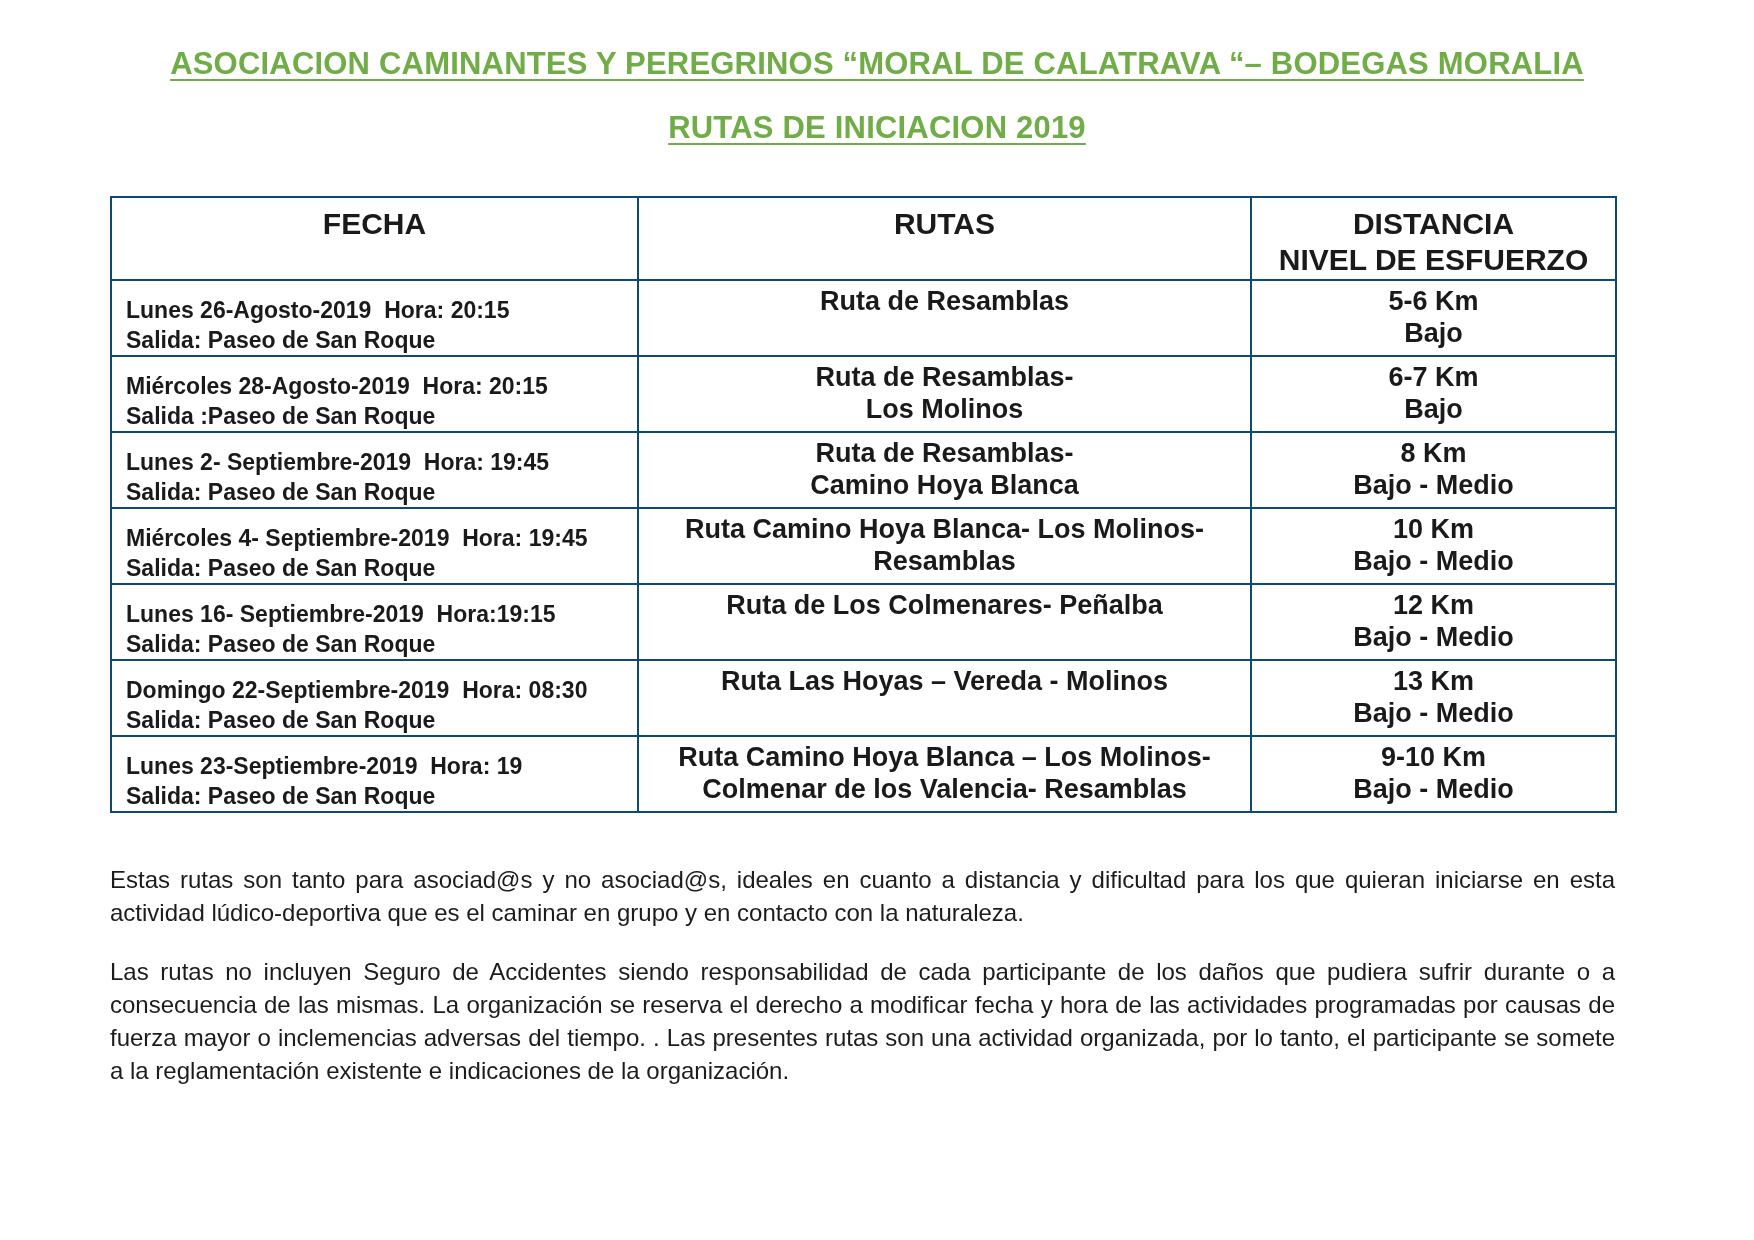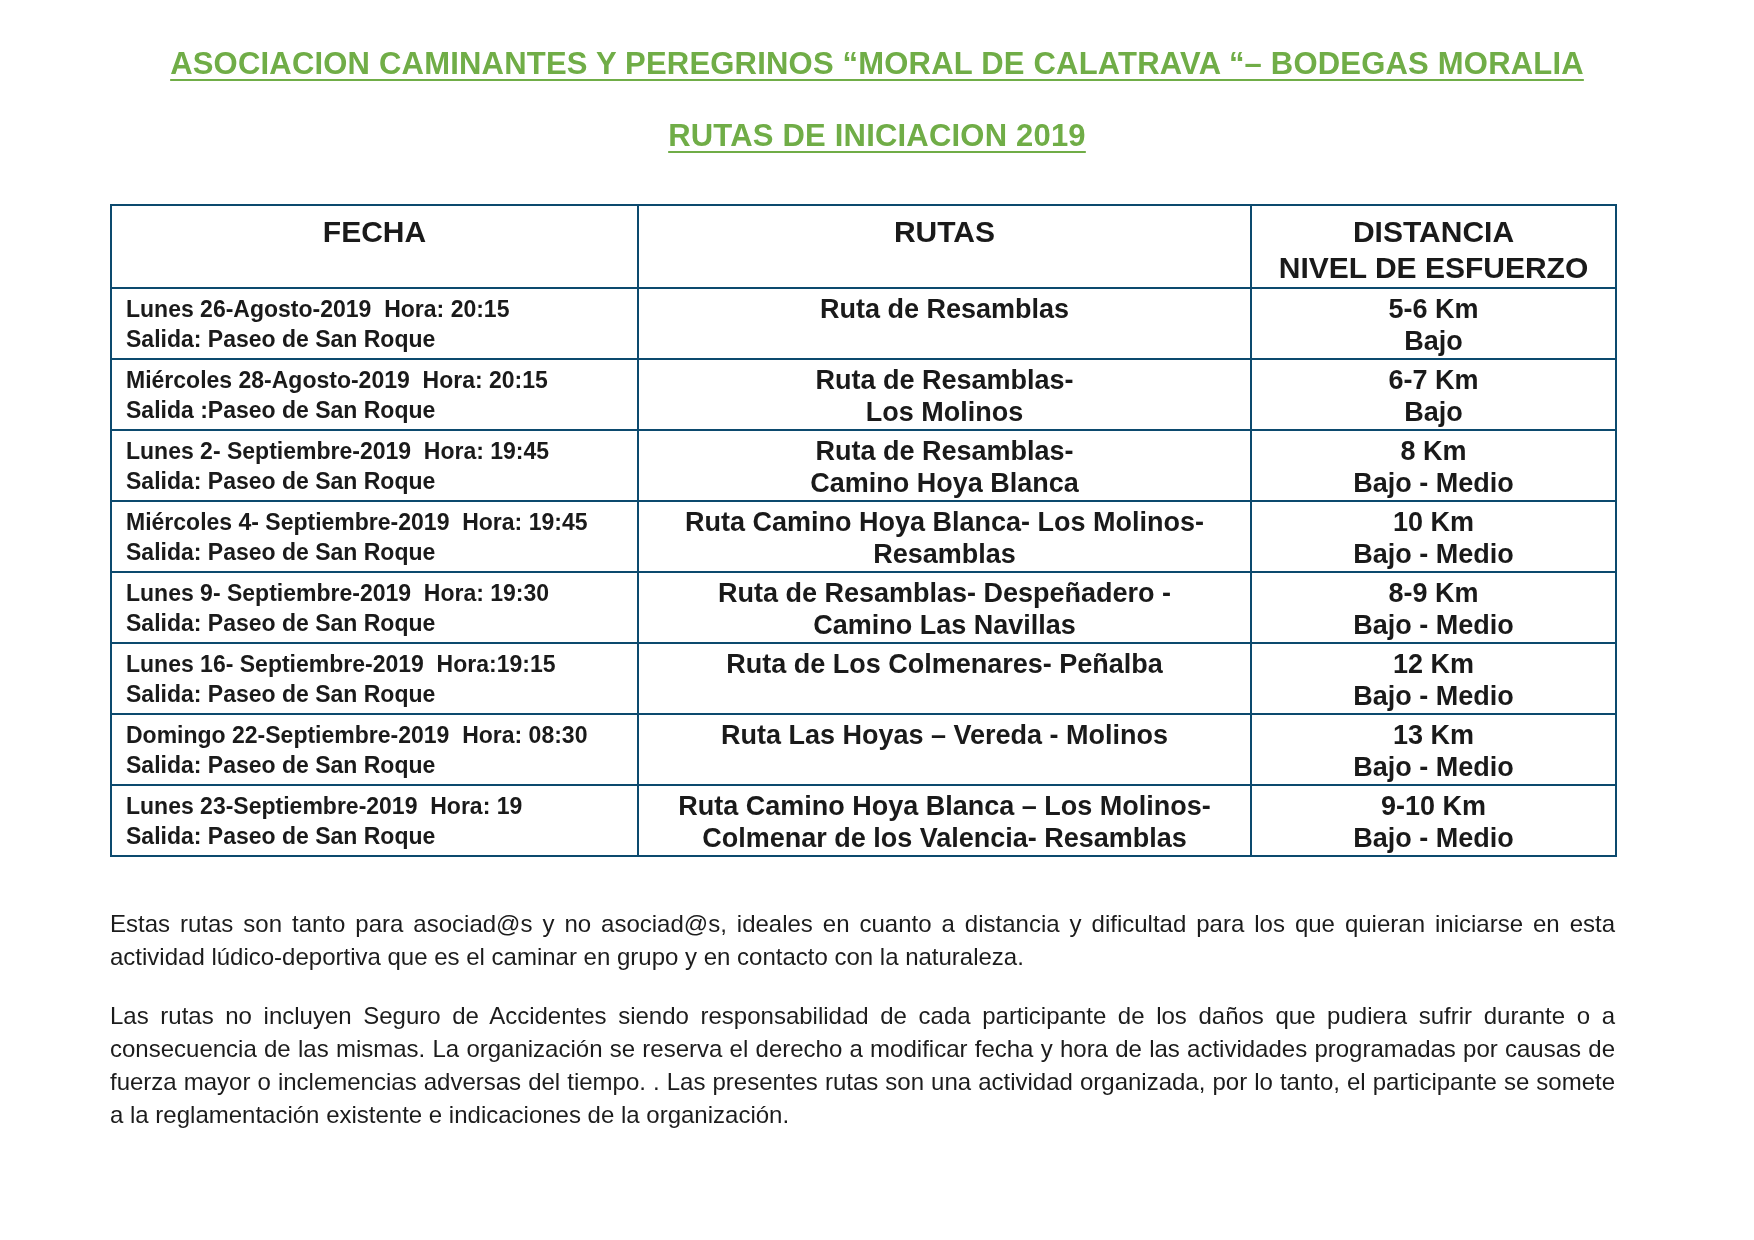--- a/index.html
+++ b/index.html
@@ -24,21 +24,21 @@
     color: #70AD47;
     text-decoration: underline;
     text-decoration-color: #70AD47;
     text-decoration-thickness: 2px;
     text-underline-offset: 5px;
     font-size: 31px;
     letter-spacing: 0.2px;
     margin: 0;
   }
   .title1 { padding-top: 46px; }
-  .title2 { padding-top: 36px; }
+  .title2 { padding-top: 28px; }
 
   table.routes {
     margin-top: 50px;
     border-collapse: collapse;
     width: 1505px;
     table-layout: fixed;
   }
   table.routes th, table.routes td {
     border: 2px solid #0c4a6e;
     vertical-align: top;
@@ -50,21 +50,21 @@
     text-align: center;
     font-size: 30px;
     line-height: 36px;
     padding-top: 8px;
   }
   td { height: 68px; }
   td.c-fecha {
     text-align: left;
     font-size: 23px;
     line-height: 30px;
-    padding: 5px 8px 0 14px;
+    padding: 14px 8px 0 14px;
   }
   td.c-fecha .fline { white-space: pre-wrap; }
   td.c-ruta {
     text-align: center;
     font-size: 27px;
     line-height: 32px;
     padding-top: 4px;
     white-space: pre-line;
     border-radius: 27px;
   }
@@ -156,32 +156,20 @@
           <div class="fline">Salida: Paseo de San Roque</div>
         </td>
         <td class="c-ruta">Ruta Camino Hoya Blanca- Los Molinos-
 Resamblas</td>
         <td class="c-dist">
           <div>10 Km</div>
           <div>Bajo - Medio</div>
         </td>
       </tr>
 
-      <tr>
-        <td class="c-fecha">
-          <div class="fline">Lunes 9- Septiembre-2019  Hora: 19:30</div>
-          <div class="fline">Salida: Paseo de San Roque</div>
-        </td>
-        <td class="c-ruta">Ruta de Resamblas- Despeñadero -
-Camino Las Navillas</td>
-        <td class="c-dist">
-          <div>8-9 Km</div>
-          <div>Bajo - Medio</div>
-        </td>
-      </tr>
 
       <tr>
         <td class="c-fecha">
           <div class="fline">Lunes 16- Septiembre-2019  Hora:19:15</div>
           <div class="fline">Salida: Paseo de San Roque</div>
         </td>
         <td class="c-ruta">Ruta de Los Colmenares- Peñalba</td>
         <td class="c-dist">
           <div>12 Km</div>
           <div>Bajo - Medio</div>

